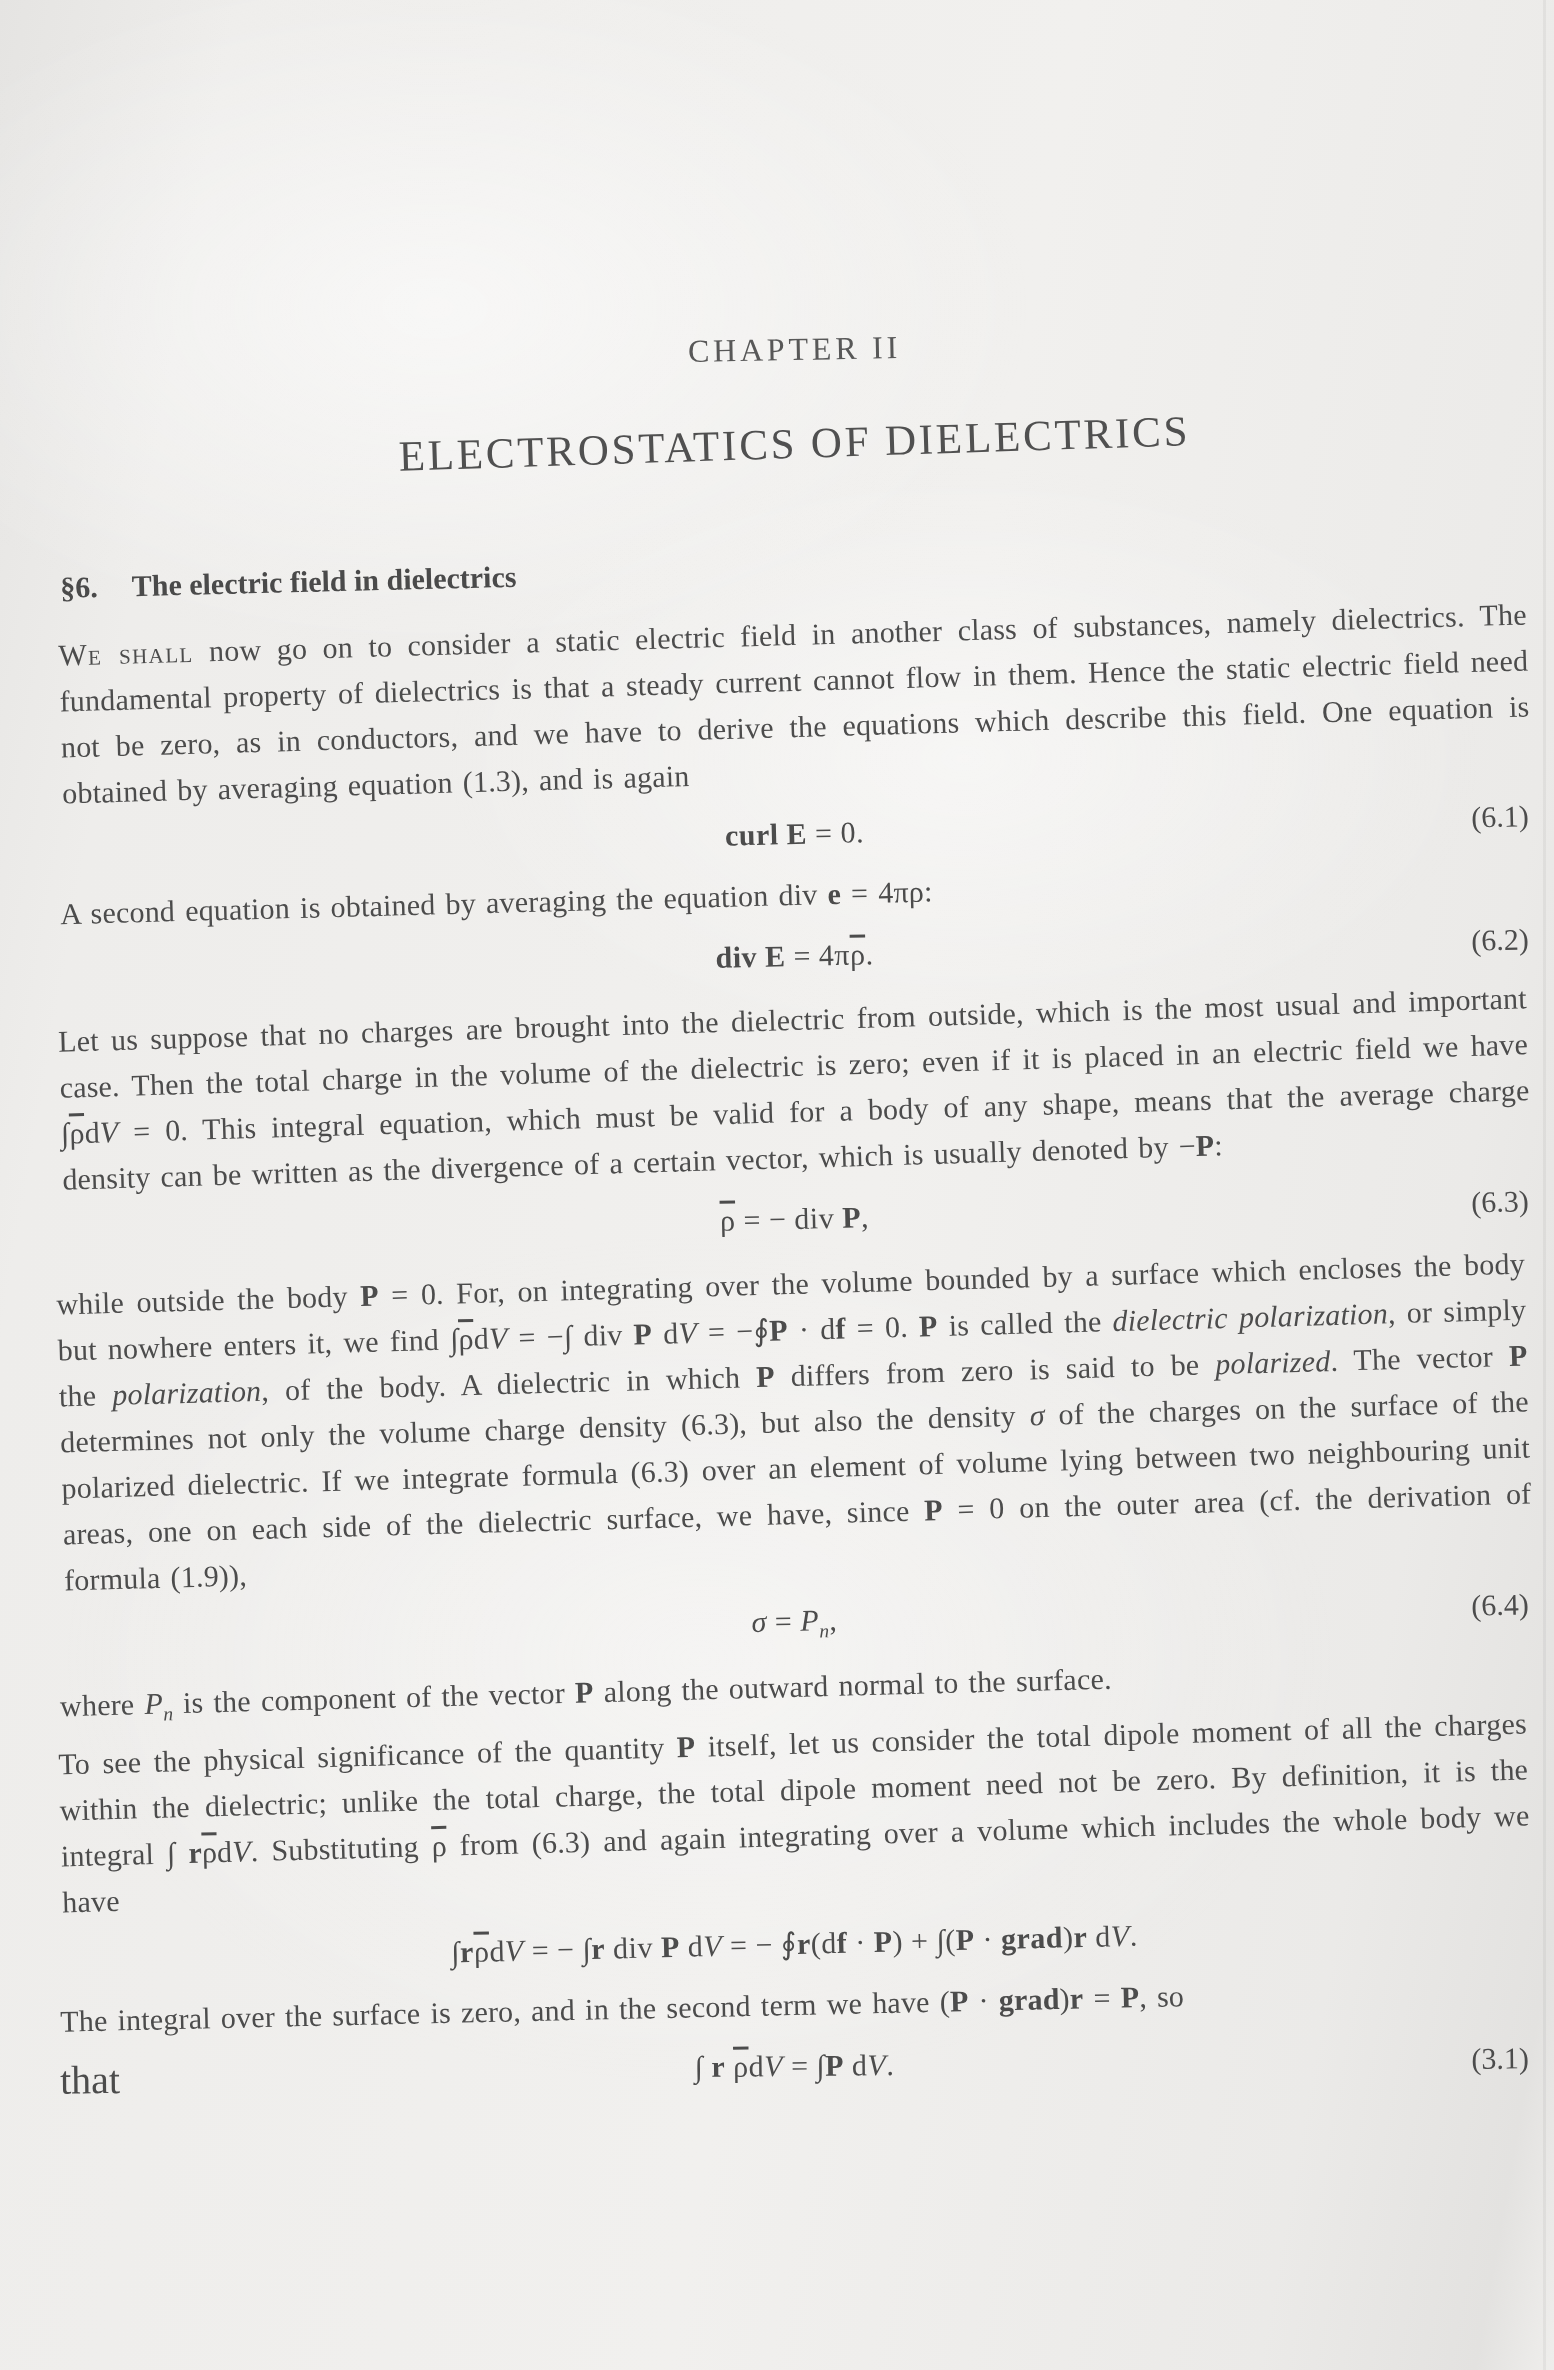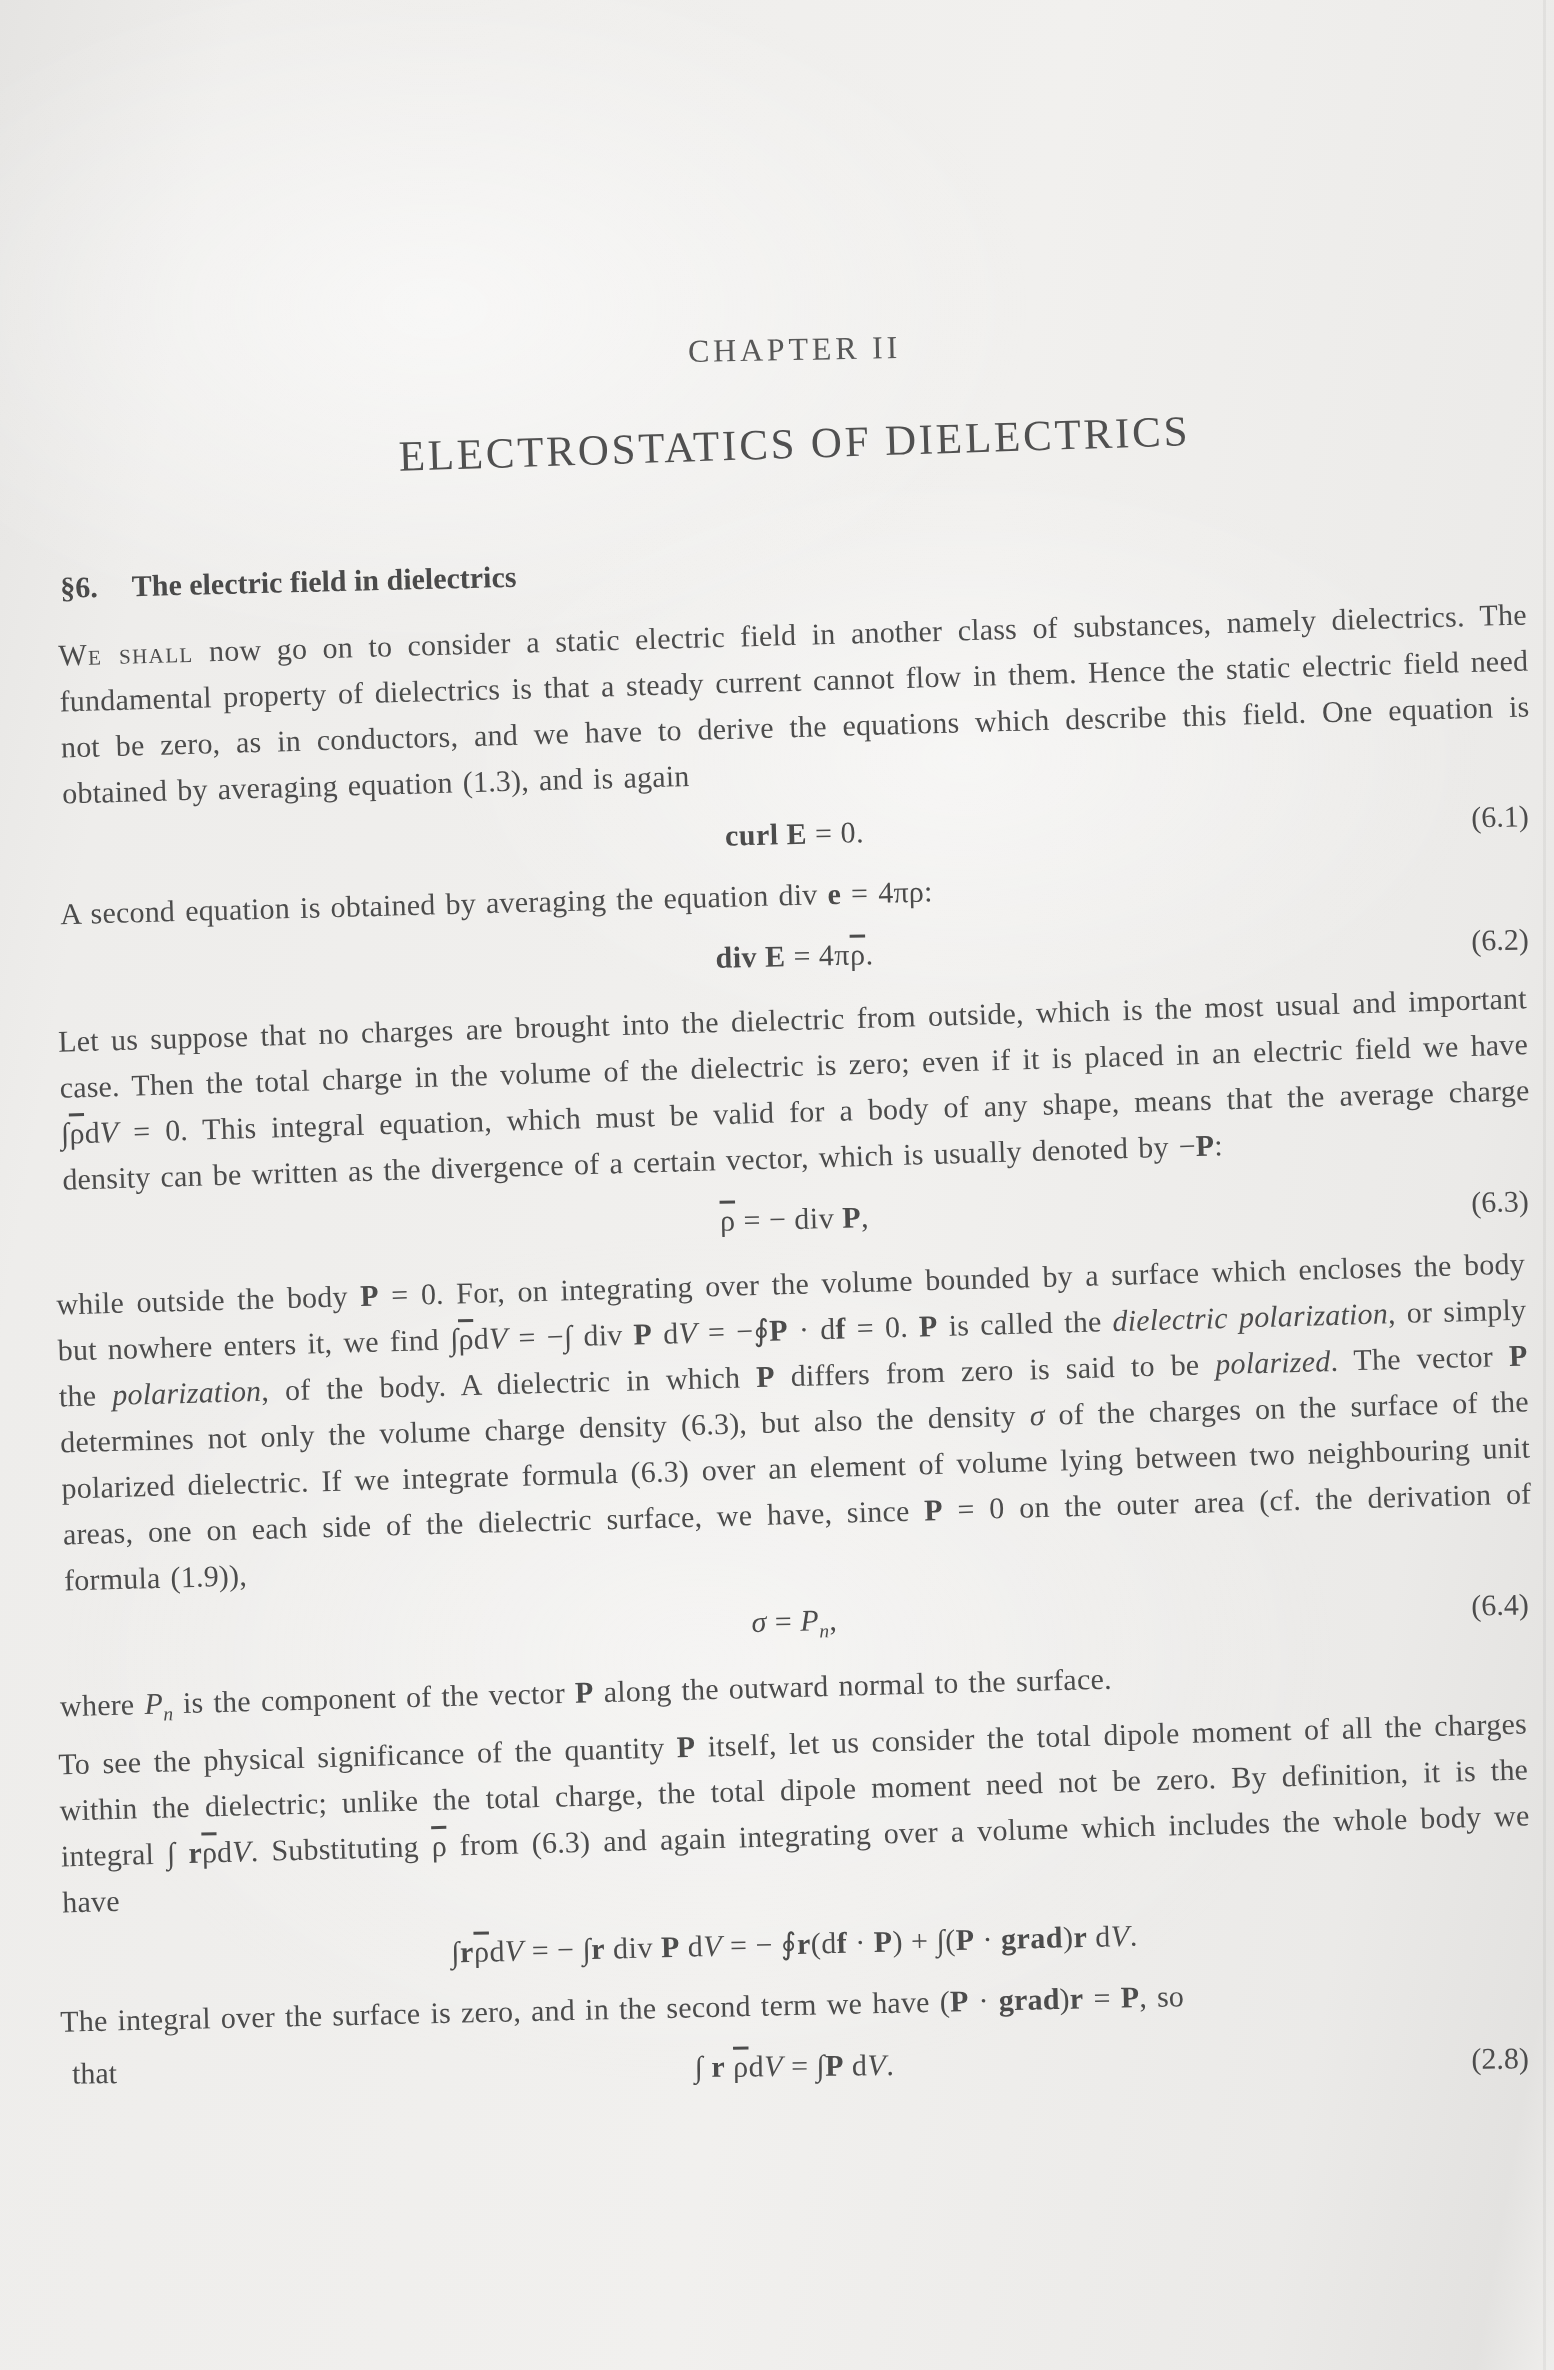--- a/index.html
+++ b/index.html
@@ -40,21 +40,21 @@
   p.cont{margin-top:15px;}
   .indent{text-indent:40px;}
   p.followon{margin-top:0;}
 
   .eqrow{
     display:grid;grid-template-columns:1fr auto 1fr;align-items:baseline;
     margin:21px 0;font-size:30px;position:relative;
   }
   .eqrow .formula{grid-column:2;letter-spacing:0.5px;}
   .eqrow .num{grid-column:3;justify-self:end;}
-  .eqrow .leftword{position:absolute;left:12px;top:0;font-size:30px;}
+  .eqrow .leftword{position:absolute;left:0;top:0;font-size:40px;}
 
   sub{font-size:0.65em;}
   .ov{text-decoration:overline;}
   .smallcaps{font-variant:small-caps;letter-spacing:1.4px;}
   .r17{transform:rotate(-1.7deg);}
   .r16{transform:rotate(-1.6deg);}
   .r15{transform:rotate(-1.5deg);}
   .r14{transform:rotate(-1.4deg);}
   .r13{transform:rotate(-1.3deg);}
   .r06{transform:rotate(-0.6deg);}
@@ -108,18 +108,18 @@
     <div class="eqrow r14">
       <span class="formula">∫<b>r</b><span class="ov">ρ</span>d<i>V</i> = − ∫<b>r</b> div <b>P</b> d<i>V</i> = − ∮<b>r</b>(d<b>f</b> · <b>P</b>) + ∫(<b>P</b> · <b>grad</b>)<b>r</b> d<i>V</i>.</span>
       <span class="num"></span>
     </div>
 
     <p class="body tight r13">The integral over the surface is zero, and in the second term we have (<b>P</b> · <b>grad</b>)<b>r</b> = <b>P</b>, so</p>
 
     <div class="eqrow r06">
       <span class="leftword">that</span>
       <span class="formula">∫ <b>r</b> <span class="ov">ρ</span>d<i>V</i> = ∫<b>P</b> d<i>V</i>.</span>
-      <span class="num">(2.8)</span>
+      <span class="num">(3.1)</span>
     </div>
 
   </div>
 </div>
 
 
 </body></html>

